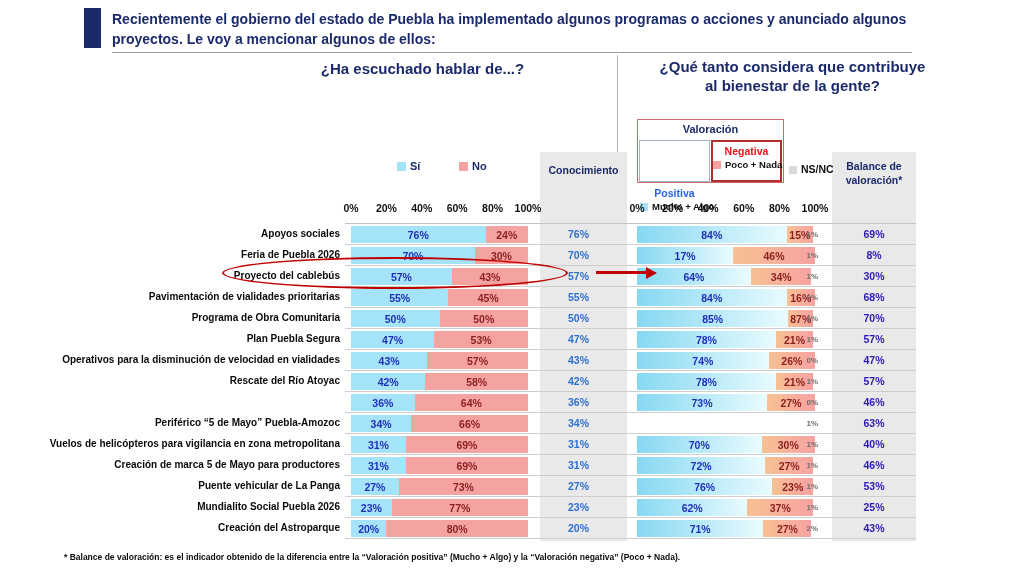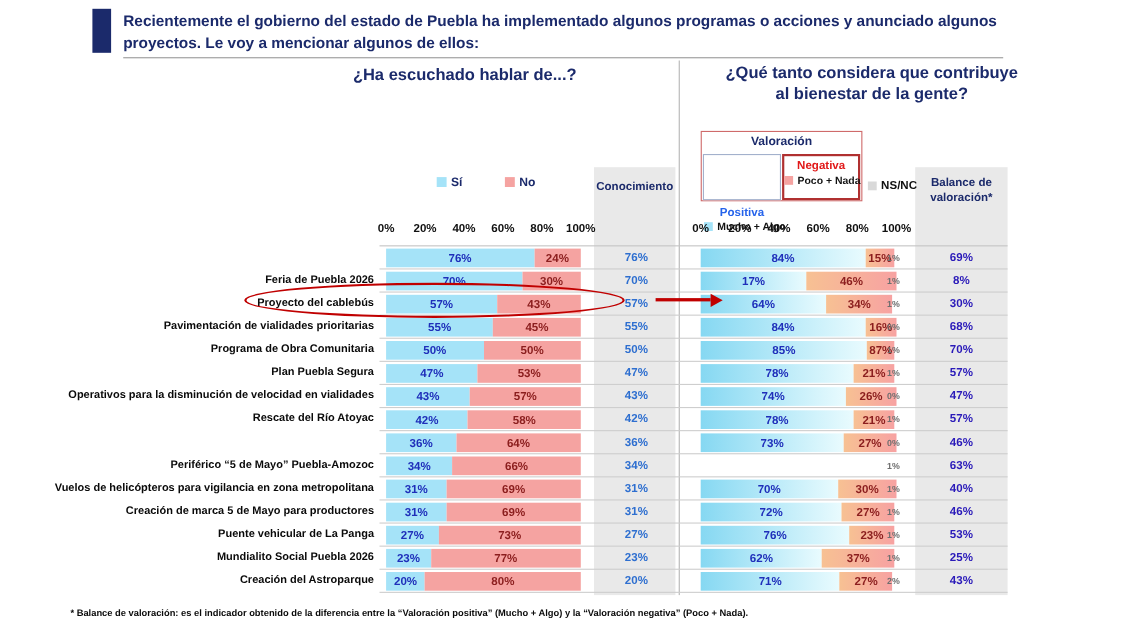--- a/index.html
+++ b/index.html
@@ -15,21 +15,21 @@
   .panel-divider { position:absolute; left:617px; top:55px; width:1px; height:486px; background:#b5b5b5; }
 
   .panel-title { position:absolute; font-size:15px; font-weight:bold; color:#1b2a6b; text-align:center; }
   #left-title  { left:235px; top:60px; width:375px; }
   #right-title { left:635px; top:58px; width:315px; line-height:1.25; }
 
   .legend-left { position:absolute; top:160px; font-size:11px; font-weight:bold; color:#1b2a6b; }
   .swatch { display:inline-block; width:9px; height:9px; vertical-align:-1px; margin-right:4px; }
 
   .gray-col { position:absolute; top:152px; height:389px; background:#e9e9e9; }
-  #know-col { left:540px; width:74px; }
+  #know-col { left:540px; width:87px; }
   #bal-col  { left:832px; width:84px; }
   .col-header { position:absolute; width:100%; text-align:center; font-size:10.5px; font-weight:bold;
                 color:#1b2a6b; line-height:1.3; }
   #know-col .col-header { top:12px; }
   #bal-col  .col-header { top:8px; }
 
   .val-legend { position:absolute; left:637px; top:119px; width:147px; height:64px;
                 border:1px solid #cf6a6a; background:#fff; }
   .val-legend-title { position:absolute; top:3px; width:100%; text-align:center;
                       font-size:11px; font-weight:bold; color:#1b2a6b; }
@@ -141,20 +141,21 @@
       <span class="tick" style="left: 35.6px;">20%</span>
       <span class="tick" style="left: 71.2px;">40%</span>
       <span class="tick" style="left: 106.8px;">60%</span>
       <span class="tick" style="left: 142.4px;">80%</span>
       <span class="tick" style="left: 178px;">100%</span>
     </div>
   <div class="rows-top-line"></div>
 
   <div id="rows">
       <div class="row" style="top: 0px;">
+        <div class="rlabel">Apoyos sociales</div>
         <div class="lbar">
           <div class="seg si" style="width:76%">76%</div>
           <div class="seg no" style="width:24%">24%</div>
         </div>
         <div class="know">76%</div>
         <div class="rbar">
           <div class="seg pos" style="width:84%">84%</div>
           <div class="seg neg" style="width:15%">15%</div>
         </div>
         <div class="nsnc">1%</div>

